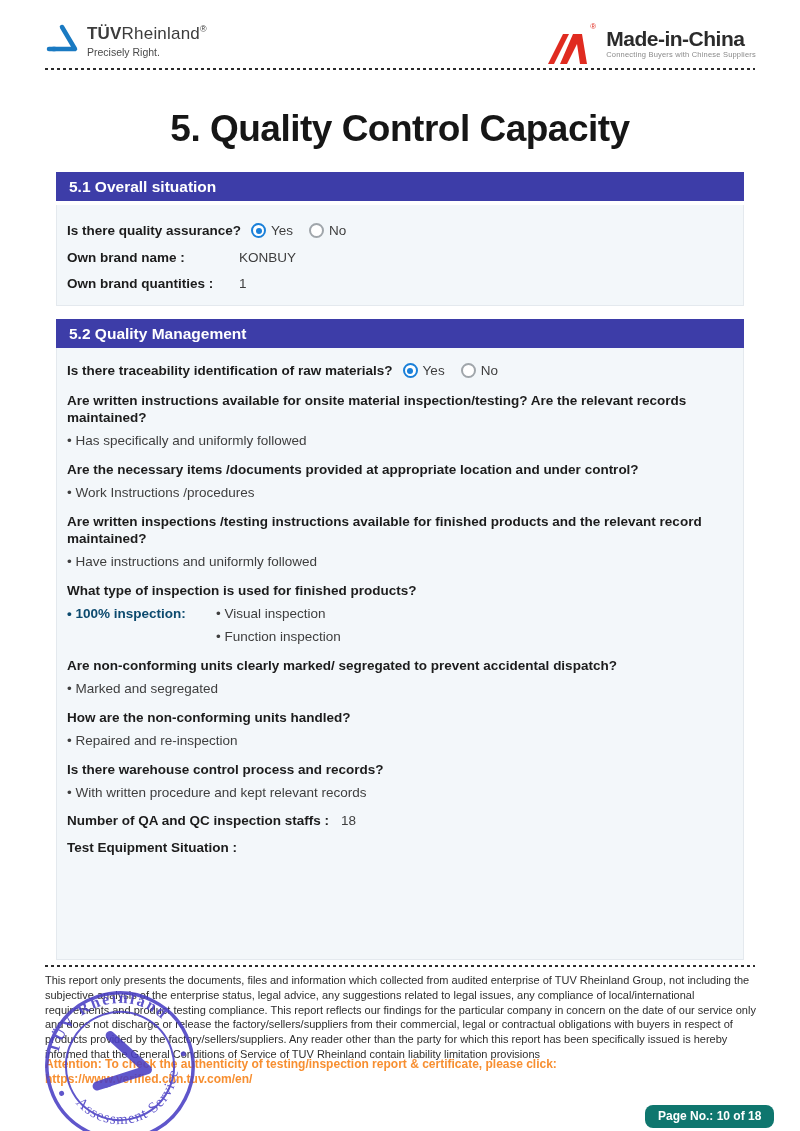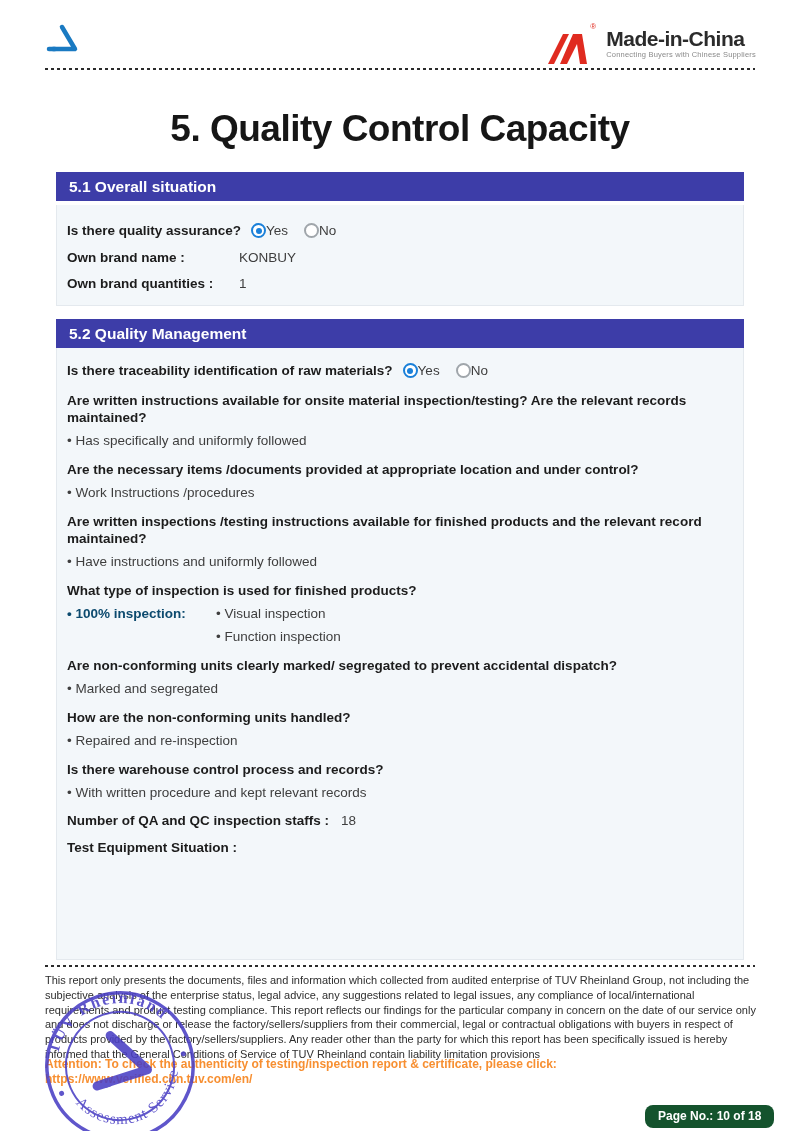--- a/index.html
+++ b/index.html
@@ -41,21 +41,21 @@
   .q { font-size:13.5px; font-weight:bold; color:#1c1c1c; line-height:17px; margin-bottom:6px; }
   .a { font-size:13.5px; color:#3e3e3e; line-height:17px; margin-bottom:12px; }
   .a::before, .bullet-item::before { content:"\2022\00a0"; color:#3e3e3e; }
   .q-row { display:flex; align-items:center; margin-bottom:11px; }
   .kv-row { display:flex; align-items:center; margin-bottom:11px; }
   .kv-label { font-size:13.5px; font-weight:bold; color:#1c1c1c; width:172px; }
   .kv-value { font-size:13.5px; color:#3e3e3e; }
 
   
   .radio-group { display:flex; align-items:center; gap:16px; margin-left:10px; }
-  .radio-opt { display:flex; align-items:center; font-size:13.5px; color:#3e3e3e; cursor:pointer; }
+  .radio-opt { display:flex; align-items:center; gap:5px; font-size:13.5px; color:#3e3e3e; cursor:pointer; }
   .radio { width:15px; height:15px; border-radius:50%; background:#fff; }
   .radio.checked { border:2px solid #1a80d9; position:relative; }
   .radio.checked::after { content:""; position:absolute; left:2.5px; top:2.5px; width:6px; height:6px;
     border-radius:50%; background:#1a80d9; }
   .radio.unchecked { border:2px solid #a0a6ab; }
 
   
   .insp-row { display:flex; margin-bottom:12px; }
   .insp-label { font-size:13.5px; font-weight:bold; color:#0c4a6e; width:149px; line-height:17px; }
   .insp-label::before { content:"\2022\00a0"; }
@@ -68,34 +68,38 @@
 
   
   .disclaimer { position:absolute; top:973px; left:45px; width:714px;
     font-size:11px; line-height:14.8px; color:#2e2e2e; }
   .attention { position:absolute; top:1057px; left:45px; width:714px;
     font-size:12px; line-height:15px; font-weight:bold; color:#f78f31; }
   .attention-url { color:#f78f31; text-decoration:none; }
 
   .stamp { position:absolute; left:42px; top:988px; width:156px; height:156px; opacity:.88; pointer-events:none; }
 
-  .page-badge { position:absolute; left:645px; top:1105px; background:#14532d; color:#fff;
+  .page-badge { position:absolute; left:645px; top:1105px; background:#0f766e; color:#fff;
     font-size:12px; font-weight:bold; padding:4px 13px 5px; border-radius:8px; }
 </style>
 </head>
 <body>
 
 <div class="page">
 
   <div class="header">
     <div class="tuv-logo">
       <svg width="34" height="34" viewBox="0 0 34 34">
         <path d="M17 5 L30 27 L8 27" fill="none" stroke="#1a7ac2" stroke-width="4.5" stroke-linejoin="round" stroke-linecap="round"></path>
         <path d="M4 27 L10 27" fill="none" stroke="#1a7ac2" stroke-width="4.5" stroke-linecap="round"></path>
       </svg>
+      <div class="tuv-text-wrap">
+        <div class="tuv-brand"><b>TÜV</b><span>Rheinland</span><span class="tuv-reg">®</span></div>
+        <div class="tuv-tagline">Precisely Right.</div>
+      </div>
     </div>
     <div class="mic-logo">
       <svg width="42" height="38" viewBox="0 0 42 38">
         <polygon points="2,36 17,6 23,6 8,36" fill="#e02b20"></polygon>
         <path d="M14 36 L27 6 L36 6 L41 36 L34 36 L31 16 L21 36 Z" fill="#e02b20"></path>
       </svg>
       <span class="mic-reg">®</span>
       <div class="mic-text-wrap">
         <div class="mic-brand">Made-in-China</div>
         <div class="mic-tagline">Connecting Buyers with Chinese Suppliers</div>

